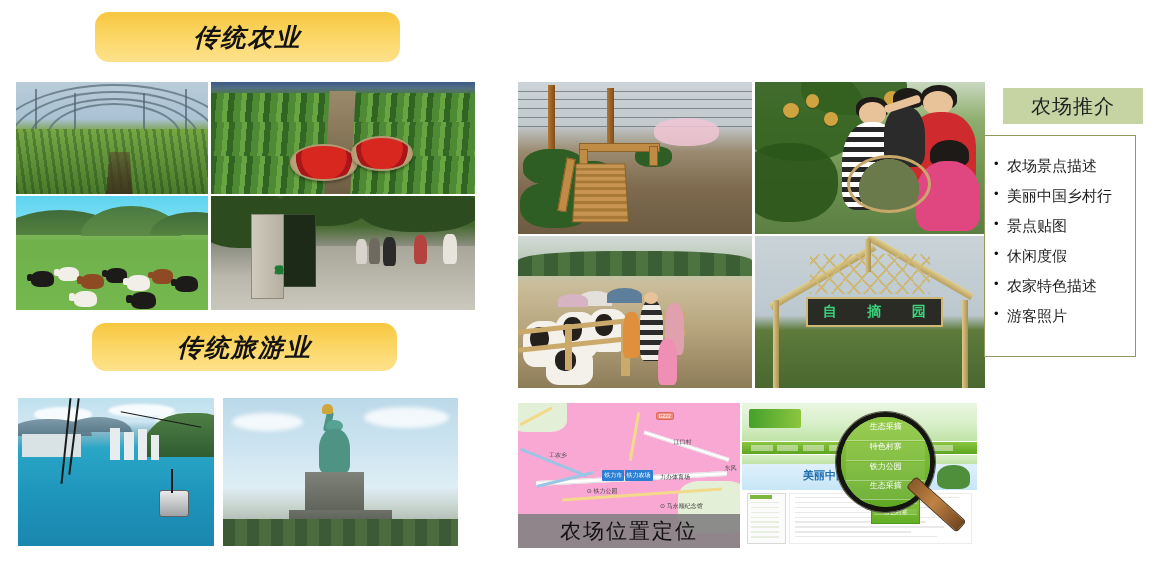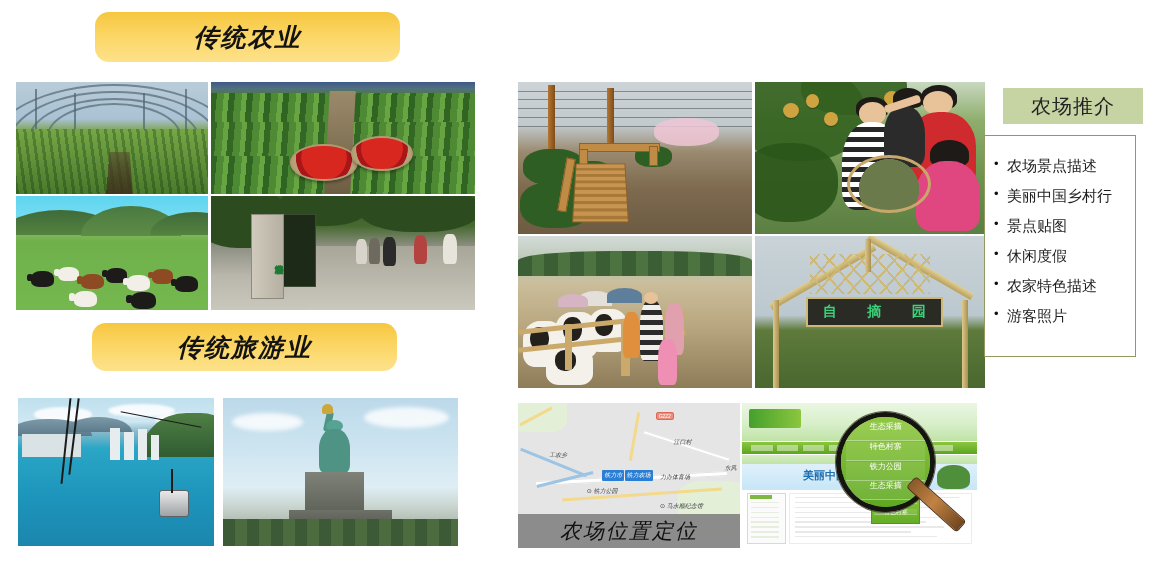--- a/index.html
+++ b/index.html
@@ -194,21 +194,21 @@
   .sc-liberty .pedestal { position:absolute; background: linear-gradient(180deg,#7f8279,#5f6258); }
   .sc-liberty .base { position:absolute; background: linear-gradient(180deg,#6e7168,#4d5047); }
   .sc-liberty .body { position:absolute; background:#4e9384; border-radius:44% 44% 18% 18%; }
   .sc-liberty .head2 { position:absolute; background:#56a393; border-radius:50%; }
   .sc-liberty .arm { position:absolute; background:#4e9384; border-radius:3px; }
   .sc-liberty .torch { position:absolute; background:#cfa63a; border-radius:50% 50% 20% 20%; }
   .sc-liberty .trees { position:absolute; left:0; right:0; bottom:0; height:18%;
     background: repeating-linear-gradient(90deg,#3b5a35 0 12px,#4c6c3f 12px 24px); }
 
   
-  .sc-map { position:absolute; inset:0; background:#e5e5e5;font-style:italic; }
+  .sc-map { position:absolute; inset:0; background:#f9a8d4; }
   .sc-map .road-y { position:absolute; background:#f3d98b; }
   .sc-map .road-w { position:absolute; background:#ffffff; border-top:1px solid #e2e2e2; border-bottom:1px solid #e2e2e2; }
   .sc-map .river { position:absolute; background:#9cc4e4; }
   .sc-map .green { position:absolute; background:#e4efd8; border-radius:30%; }
   .sc-map .mlabel { position:absolute; font-size:6px; color:#4a4a4a; white-space:nowrap; }
   .sc-map .poi { position:absolute; font-size:6px; color:#3b3b3b; white-space:nowrap; }
   .sc-map .hl {
     position:absolute; background:#2a7fd4; color:#fff; font-size:6px;
     padding:1px 2px; white-space:nowrap; border-radius:1px;
   }

